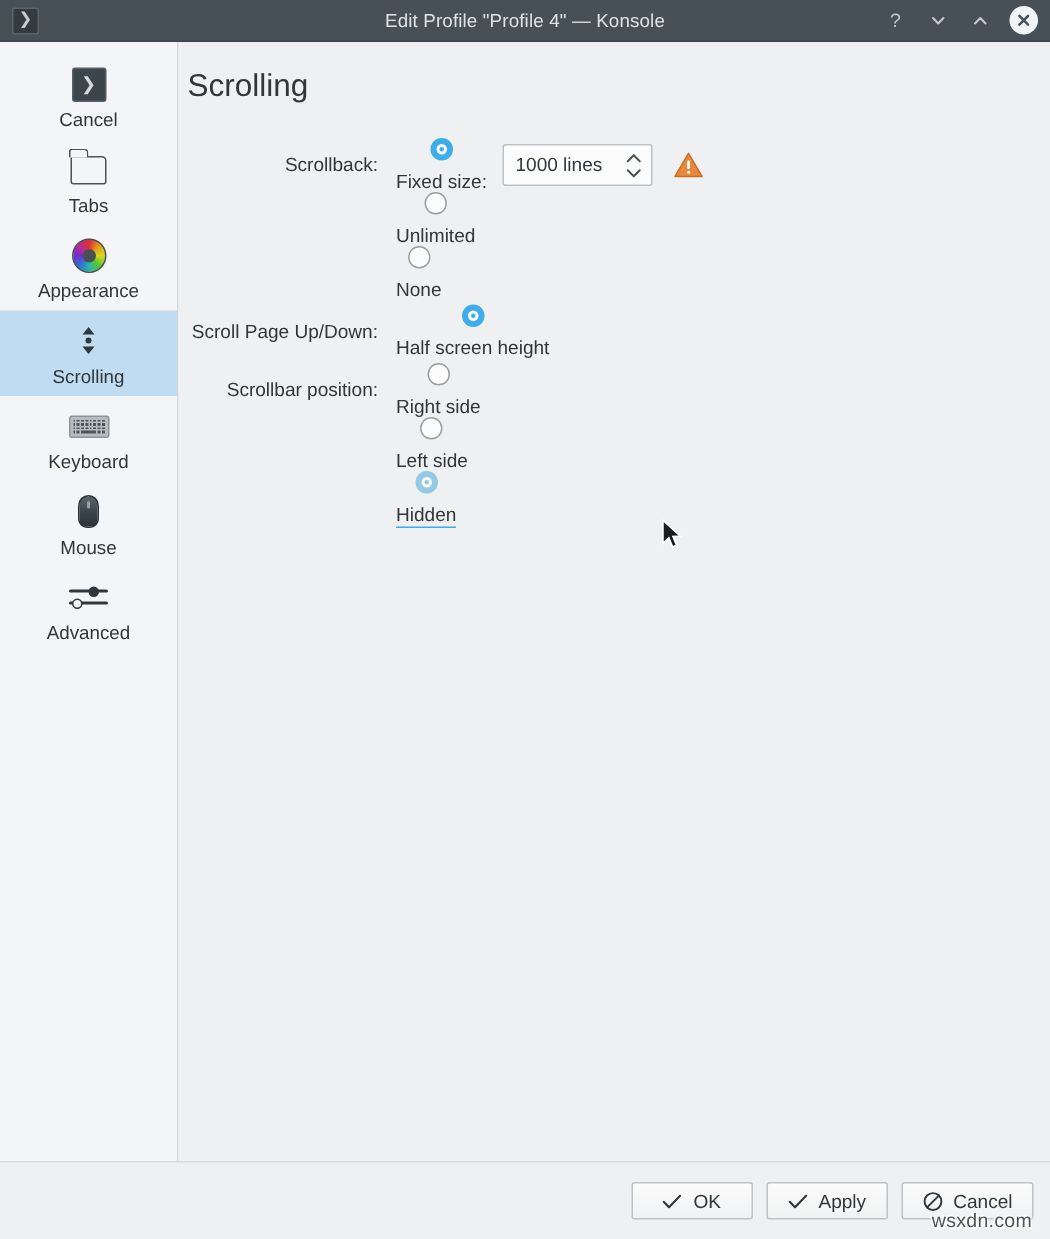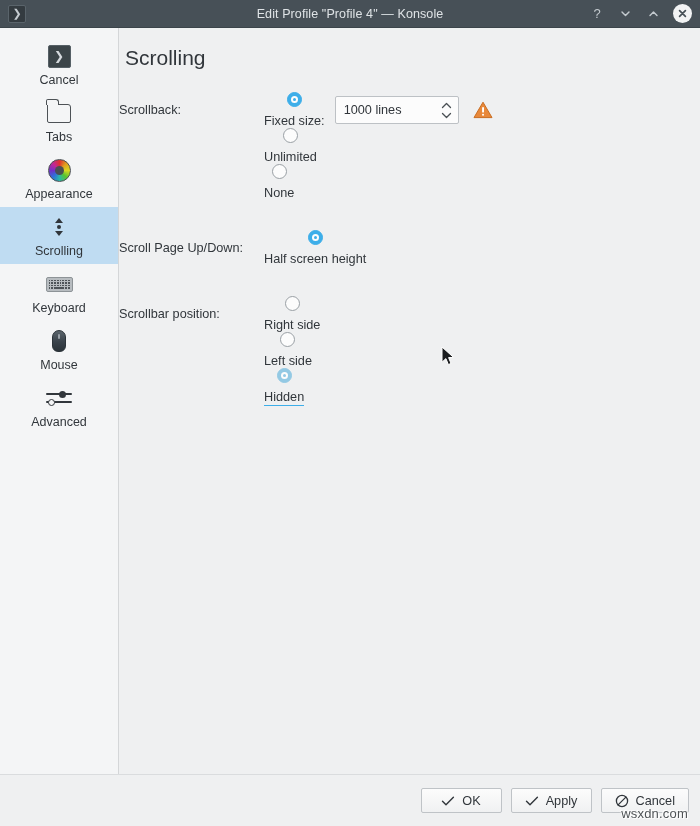--- a/index.html
+++ b/index.html
@@ -167,23 +167,23 @@
     background: #eff0f1;
     padding: 18px 0 0 0;
   }
   .page-title {
     font-size: 21px; color: #31363b; font-weight: 400;
     margin: 0 0 22px 6px;
   }
 
   .form { display: block; }
   .row { display: flex; align-items: center; min-height: 27px; }
-  .row.spaced { margin-top: 30px; }
+  .row.spaced { margin-top: 3px; }
   .row-label {
-    width: 145px; flex: 0 0 145px; 
+    width: 145px; flex: 0 0 145px; text-align: right;
     font-size: 12.7px; color: #31363b; padding-right: 12px;
   }
 
   
   .radio {
     display: flex; align-items: center; gap: 7px;
     font-size: 12.7px; color: #31363b; flex-direction: column;
   }
   .radio .dot {
     width: 15px; height: 15px; border-radius: 50%;
@@ -201,21 +201,21 @@
   }
   .radio.on.hover .dot { border-color: #93c9e4; background: #93c9e4; }
   .radio.on.hover .dot::before { background: #93c9e4; }
   .radio.hover .lbl {
     border-bottom: 1.5px solid #3daee9;
     padding-bottom: 1px;
   }
 
   
   .spin {
-    width: 124px; height: 28px; margin-left: 10px;
+    width: 100px; height: 28px; margin-left: 10px;
     background: #fcfcfc; border: 1px solid #bdc1c5; border-radius: 2px;
     display: flex; align-items: center;
   }
   .spin-val {
     flex: 1 1 auto; padding-left: 8px;
     font-size: 12.7px; color: #31363b;
   }
   .spin-arrows {
     width: 22px; height: 100%;
     display: flex; flex-direction: column;

